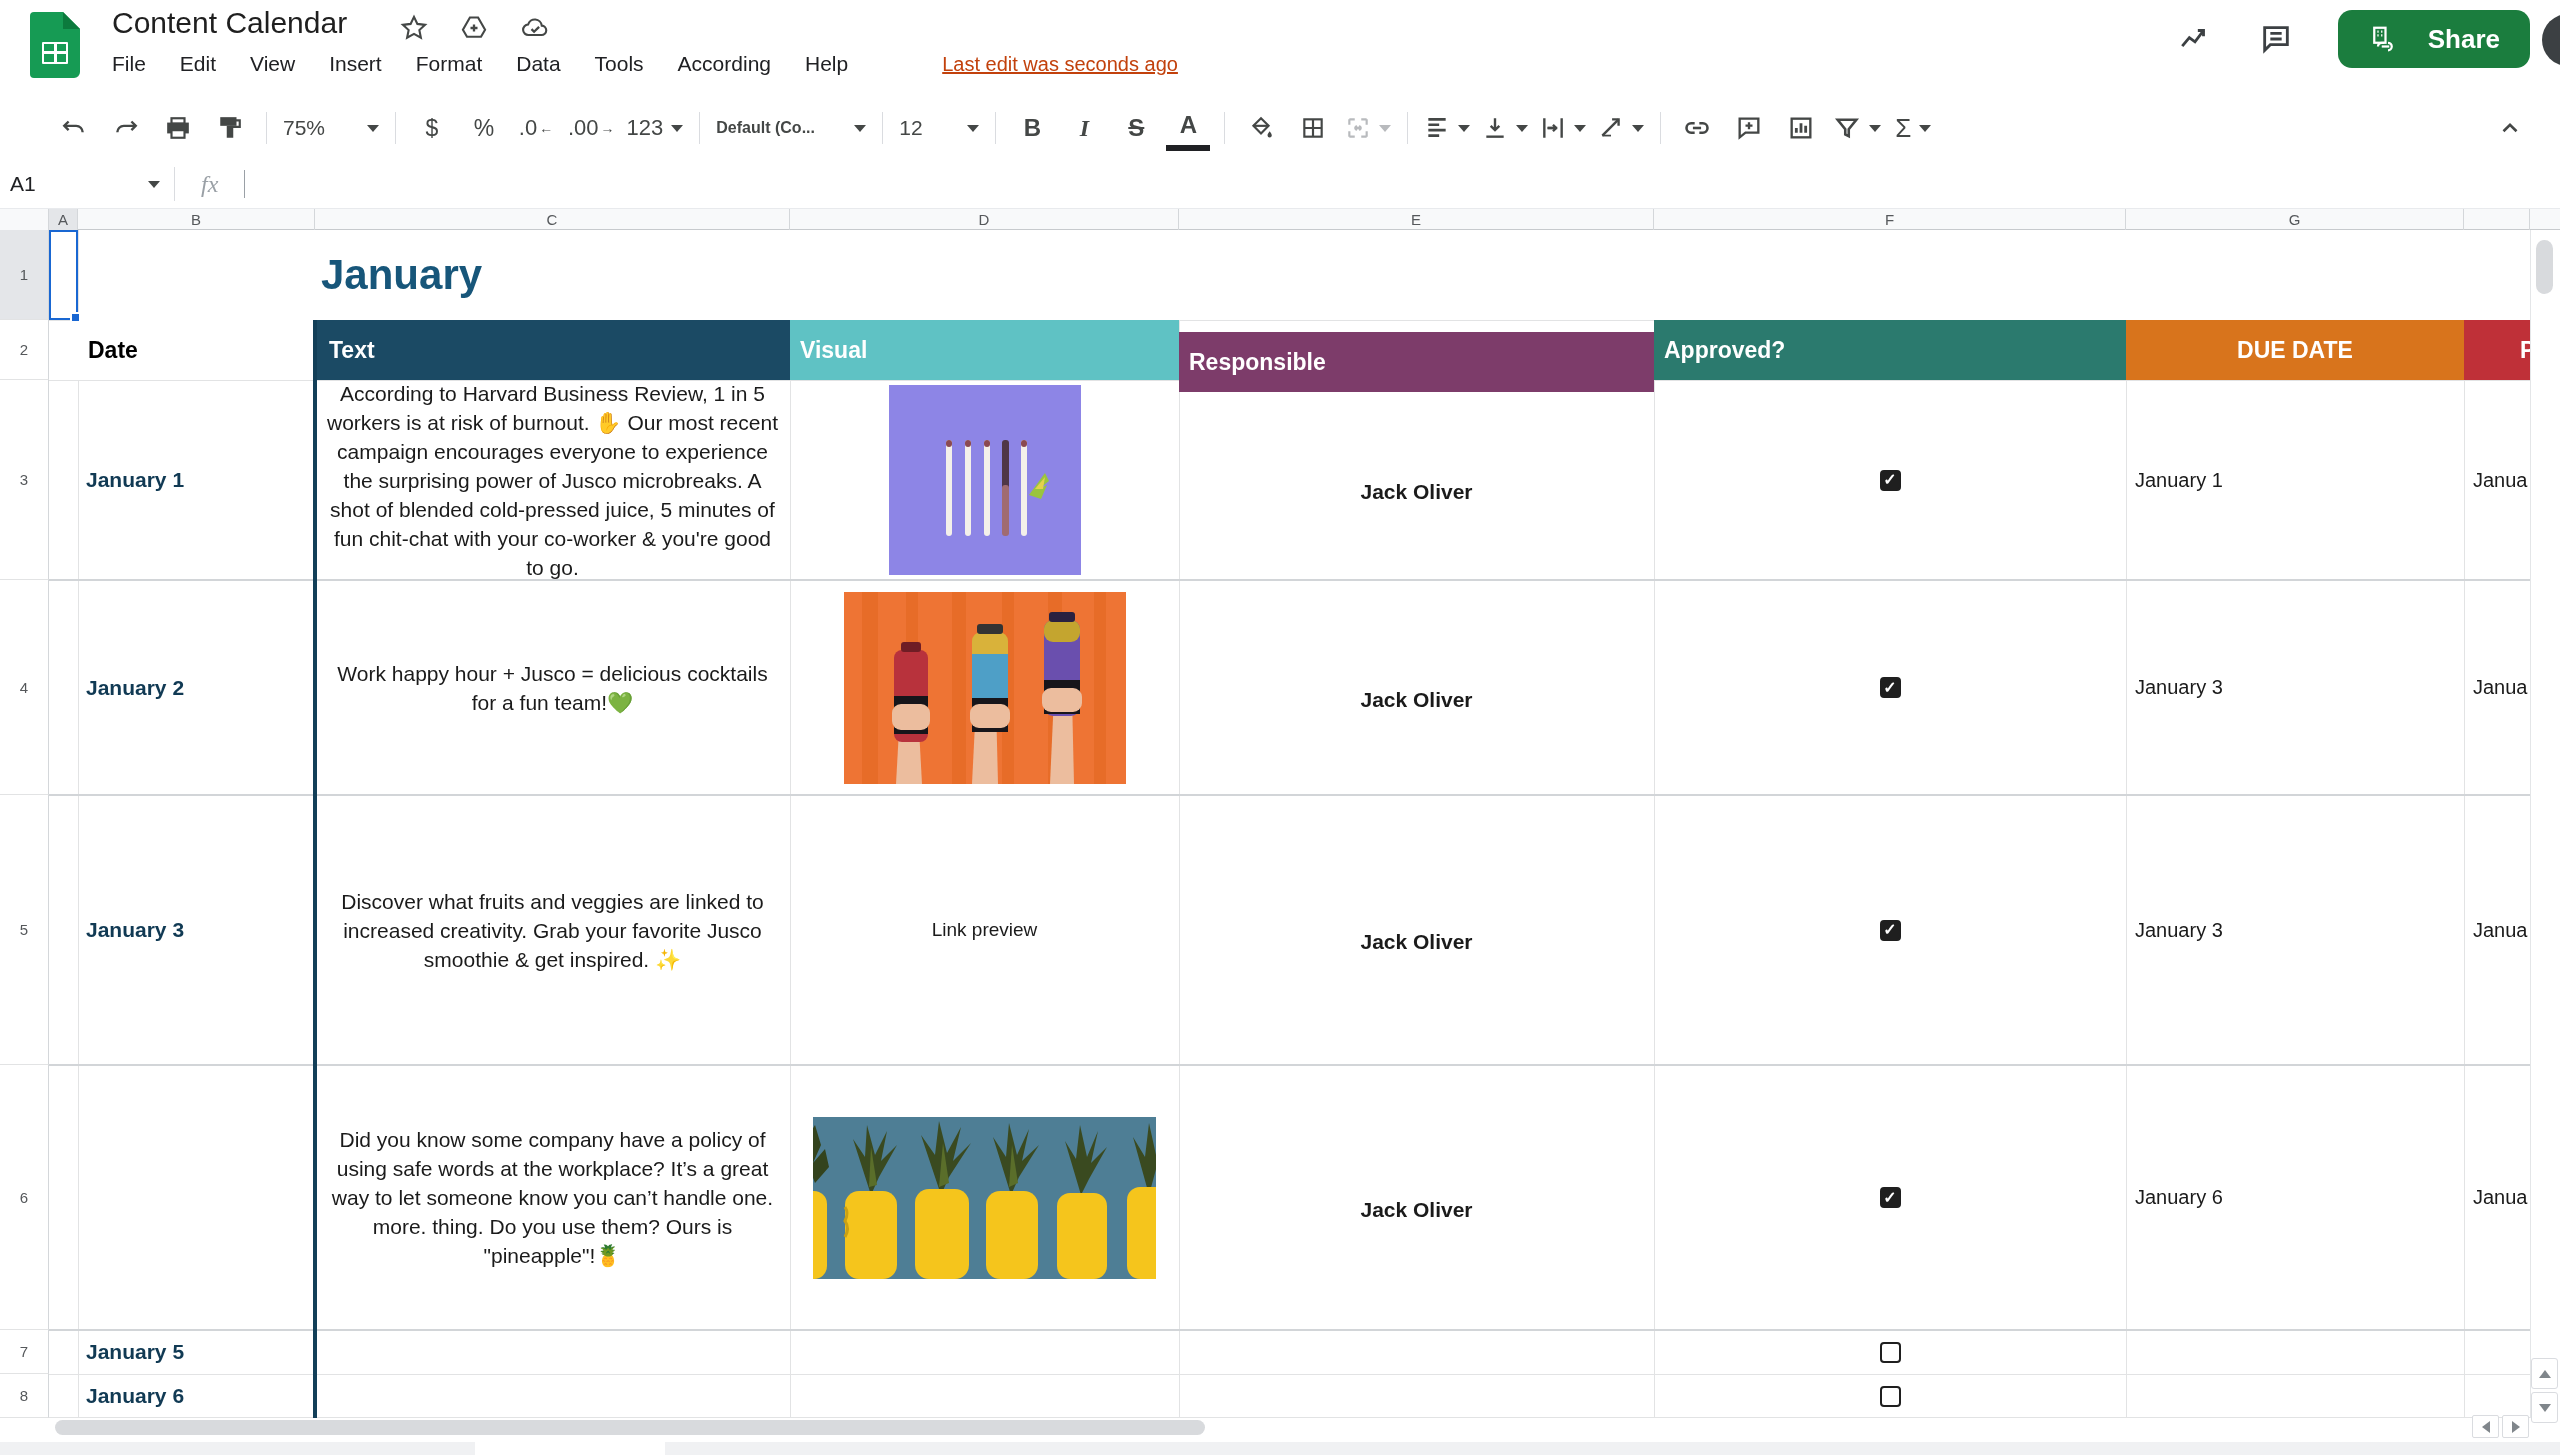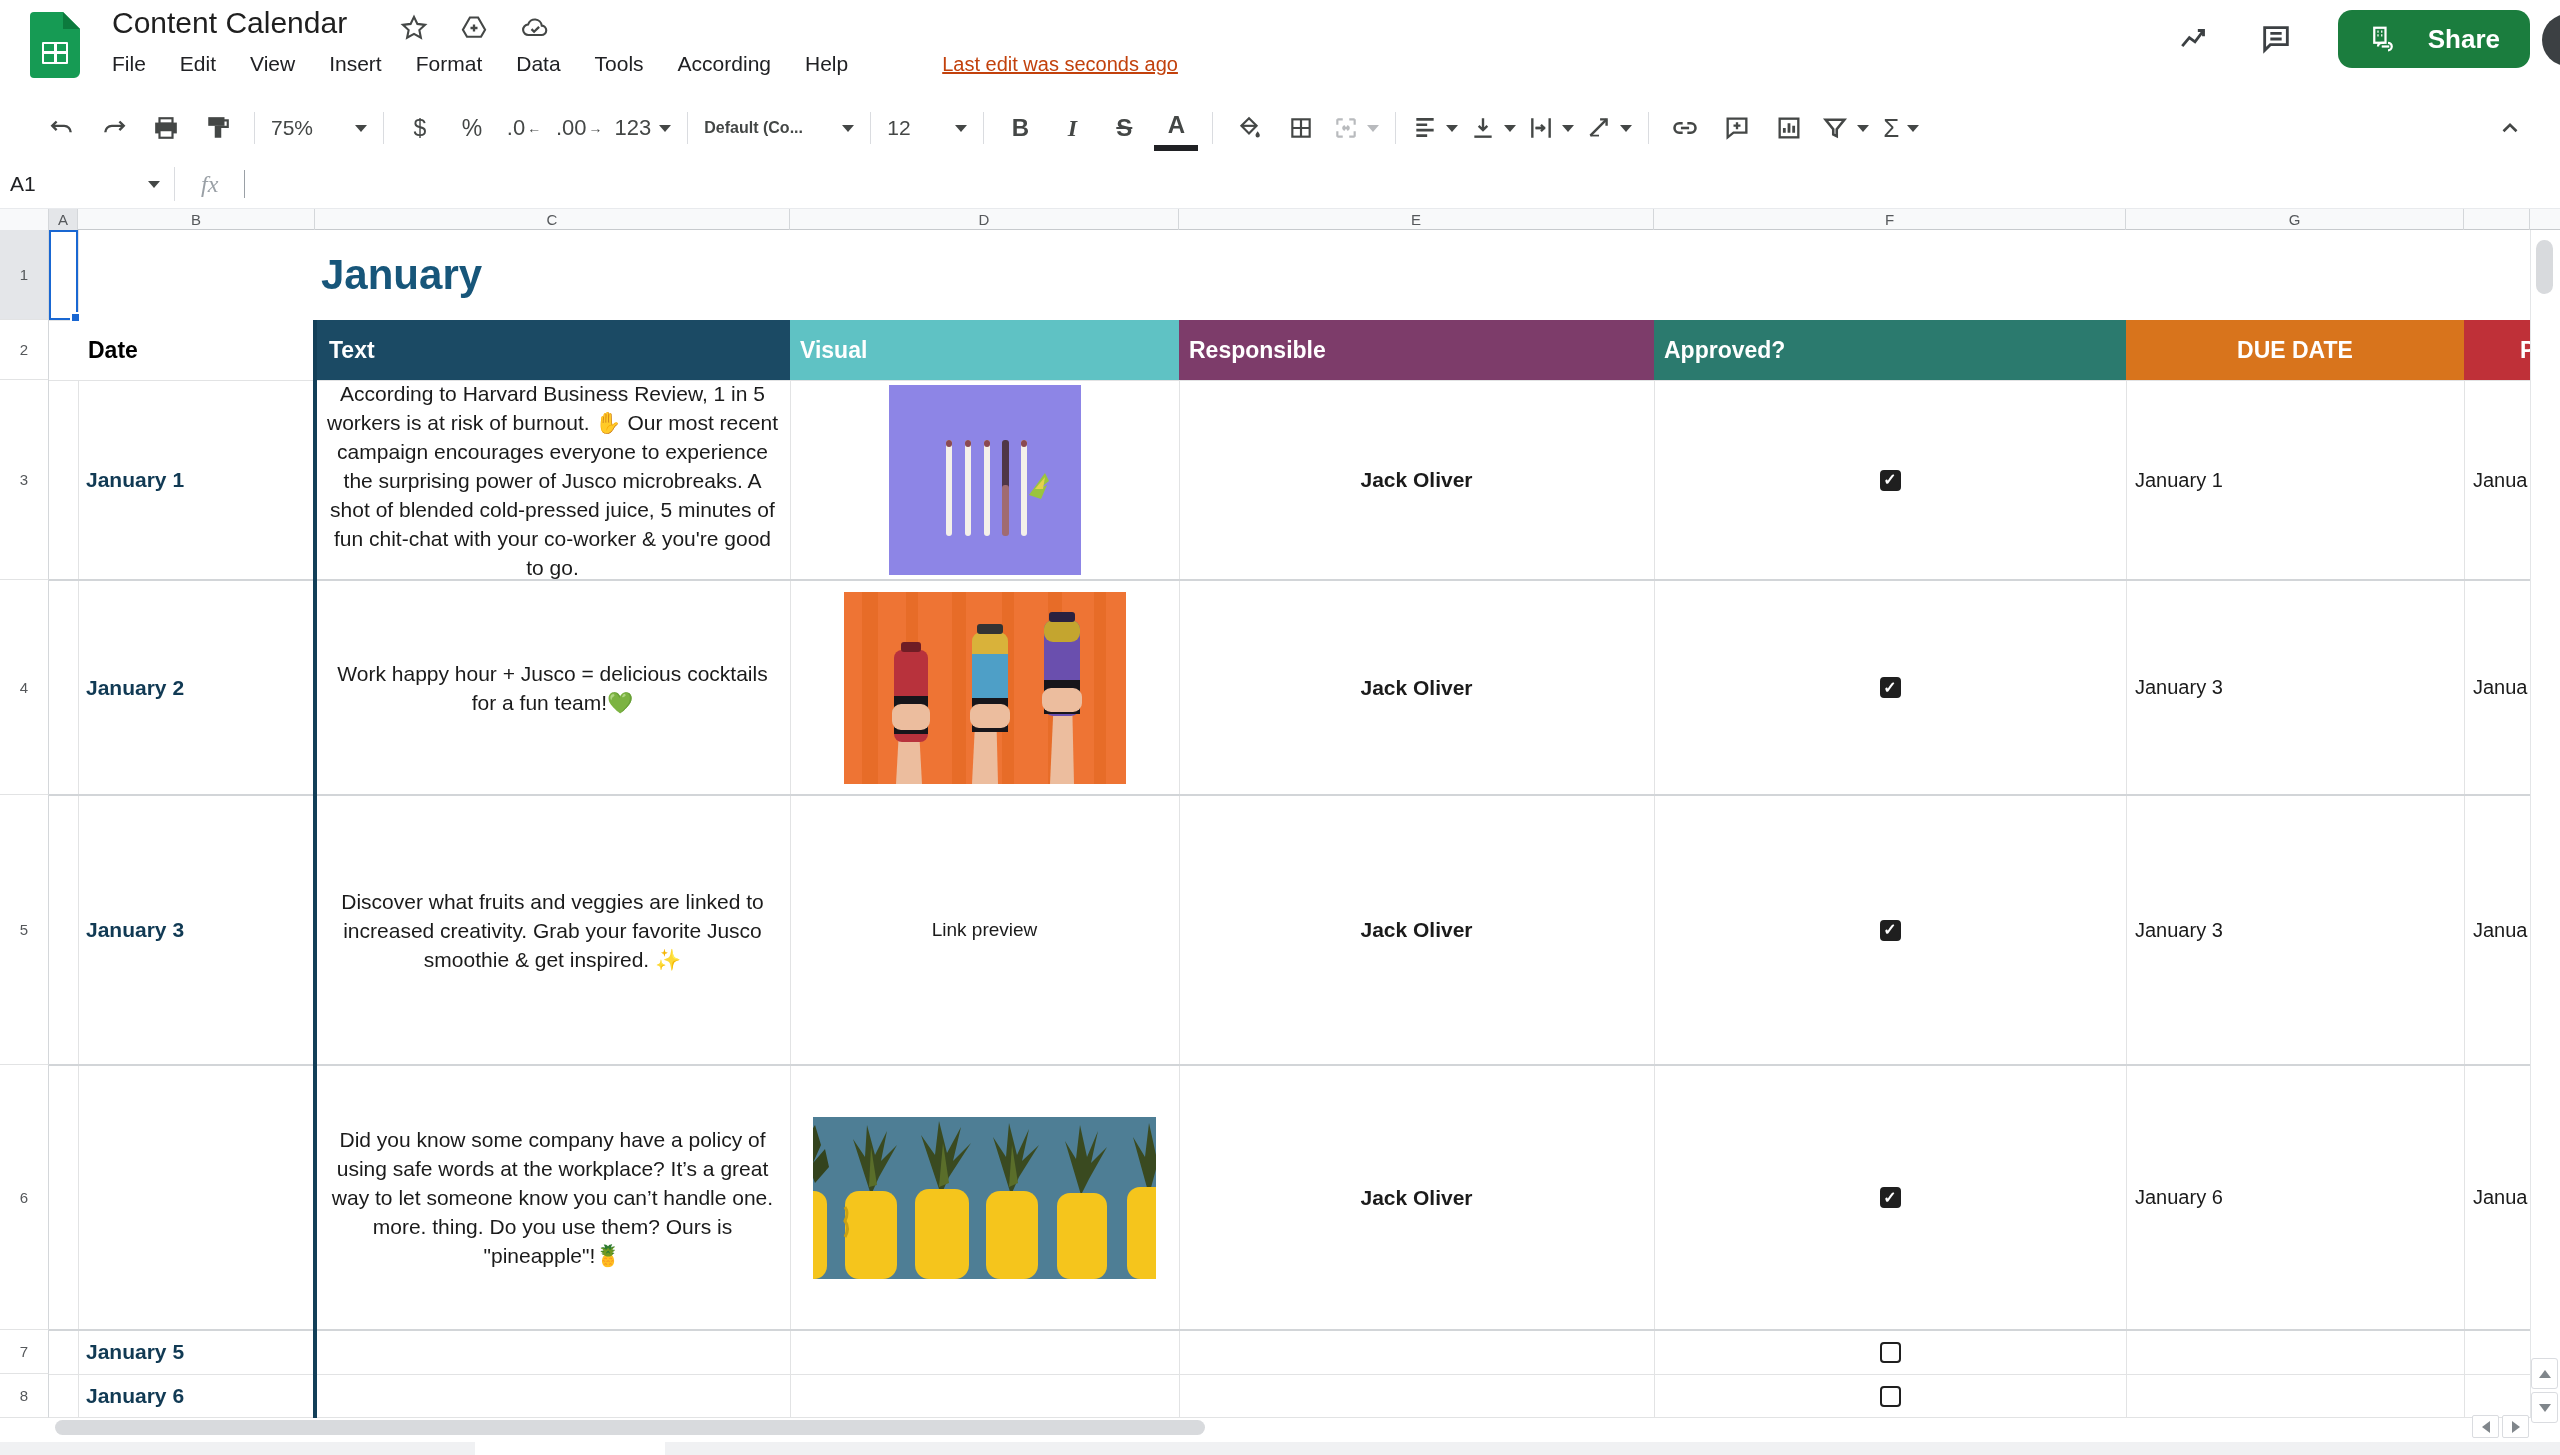--- a/index.html
+++ b/index.html
@@ -14,21 +14,21 @@
   .menubar{position:absolute;left:112px;top:52px;display:flex;gap:34px;align-items:center;font-size:21px;color:#202124;}
   .menubar .mitem{cursor:default;}
   .last-edit{margin-left:60px;color:#c2410c;text-decoration:underline;font-size:20px;}
   .top-right{position:absolute;right:30px;top:10px;display:flex;gap:44px;align-items:center;}
   .share-btn{display:flex;align-items:center;gap:30px;background:#1b7d3e;color:#fff;border-radius:14px;
              height:58px;padding:0 30px;font-size:26px;font-weight:bold;}
   .avatar{position:absolute;left:2542px;top:14px;width:52px;height:52px;border-radius:50%;background:#3c4043;}
 
   
   .toolbar{position:absolute;top:96px;left:0;width:2560px;height:64px;background:#fff;display:flex;
-           align-items:center;padding-left:36px;box-sizing:border-box;}
+           align-items:center;padding-left:48px;box-sizing:border-box;}
   .tedge{position:absolute;left:0;top:104px;width:16px;height:48px;background:#e8eaed;border-radius:0 8px 8px 0;}
   .tbtn{height:44px;min-width:40px;padding:0 6px;border-radius:6px;display:flex;align-items:center;
         justify-content:center;color:#444746;font-size:21px;font-weight:bold;}
   .tbtn.txt{font-weight:bold;}
   .tsep{width:1px;height:32px;background:#dadce0;margin:0 10px;}
   .caret{width:0;height:0;border-left:6px solid transparent;border-right:6px solid transparent;
          border-top:7px solid #444746;margin-left:8px;}
   .caret.dis{border-top-color:#b8babd;}
   .fontsel{width:150px;justify-content:space-between;font-weight:bold;font-size:16px;}
   .sizesel{width:80px;justify-content:space-between;font-weight:normal;font-size:21px;}
@@ -57,21 +57,21 @@
   .corner{position:absolute;top:0;left:0;width:49px;height:21px;background:#f8f9fa;border-right:1px solid #d4d7da;box-sizing:border-box;}
 
   
   .rowheader{position:absolute;left:0;width:49px;background:#fff;border-right:1px solid #d4d7da;
              display:flex;align-items:center;justify-content:center;font-size:15px;color:#55585b;
              border-bottom:1px solid #e2e3e4;box-sizing:border-box;}
   .rowheader.sel{background:#e4e6e9;}
 
   
   .cB{left:78px;width:237px;} .cC{left:315px;width:475px;} .cD{left:790px;width:389px;}
-  .cE{left:1179px;width:475px;} .cF{left:1654px;width:472px;} .cG{left:2126px;width:338px;}
+  .cE{left:1179px;width:475px;margin-top:12px;} .cF{left:1654px;width:472px;} .cG{left:2126px;width:338px;}
   .cH{left:2464px;width:66px;}
   .r1{top:230px;height:90px;} .r2{top:320px;height:60px;} .r3{top:380px;height:200px;}
   .r4{top:580px;height:215px;} .r5{top:795px;height:270px;} .r6{top:1065px;height:265px;}
   .r7{top:1330px;height:44px;} .r8{top:1374px;height:44px;}
 
   .cell{position:absolute;display:flex;align-items:center;box-sizing:border-box;overflow:hidden;background:transparent;}
   .vline{position:absolute;width:1px;background:#e2e3e4;top:320px;height:1098px;}
   .hline{position:absolute;left:49px;width:2481px;height:1px;background:#e2e3e4;}
   .hline.thick{height:2px;background:#d2d5d8;}
   .navy-border{position:absolute;left:313px;top:320px;width:4px;height:1098px;background:#123f58;}

